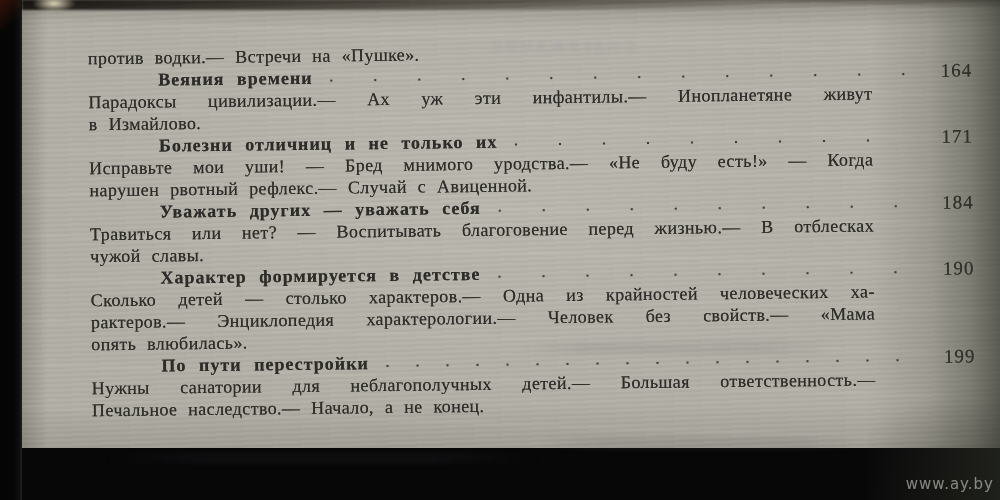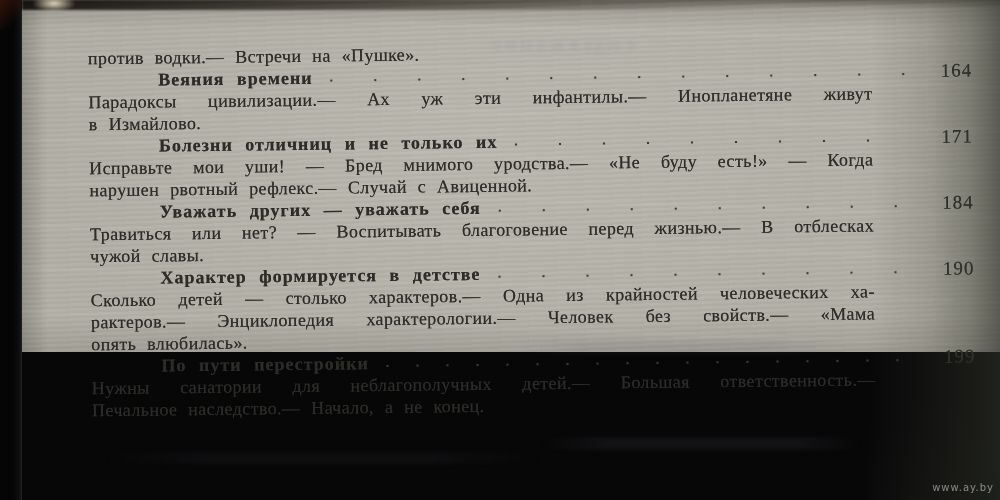--- a/index.html
+++ b/index.html
@@ -4,21 +4,21 @@
 <style>
   html,body{margin:0;padding:0;background:#000;}
   .photo{position:relative;width:1000px;height:500px;overflow:hidden;background:#070708;
          font-family:"Liberation Serif","DejaVu Serif",serif;}
   
   .black-strip{position:absolute;left:0;top:0;width:22px;height:500px;
     background:linear-gradient(to right,#050506 62%,#0e0f10 88%,#20221c 100%);}
   .corner-tint{position:absolute;left:0;top:0;width:20px;height:30px;
     background:linear-gradient(135deg,rgba(96,32,12,0.5),rgba(20,8,4,0) 75%);}
   
-  .page{position:absolute;left:22px;top:0;width:978px;height:352px;
+  .page{position:absolute;left:22px;top:0;width:978px;height:448px;
     background:
       radial-gradient(ellipse 640px 330px at 48% 42%, rgba(255,255,248,0.10), rgba(0,0,0,0) 72%),
       linear-gradient(to bottom, rgba(24,19,12,0.50), rgba(24,19,12,0.12) 9px, rgba(0,0,0,0) 28px),
       linear-gradient(to right, rgba(58,53,44,0.25), rgba(0,0,0,0) 26px),
       linear-gradient(to bottom, rgba(0,0,0,0) 90%, rgba(40,38,30,0.12) 100%),
       #b2afa6;}
   .page::before{content:"";position:absolute;inset:0;pointer-events:none;
     background:
       repeating-linear-gradient(178deg, rgba(255,255,255,0.028) 0 2px, rgba(22,22,16,0.028) 3px 5px),
       repeating-linear-gradient(2deg, rgba(0,0,0,0) 0 38px, rgba(255,255,255,0.035) 39px 43px);}
@@ -53,21 +53,21 @@
   .body.justify{text-align:justify;text-justify:inter-word;text-align-last:justify;word-spacing:3px;}
   .heading{display:flex;align-items:stretch;font-weight:bold;padding-left:70px;
     letter-spacing:1px;word-spacing:7px;}
   .hlabel{flex:none;white-space:nowrap;}
   .dots{flex:1;margin:0 12px 0 16px;
     background-image:radial-gradient(circle 2px at 3px 14px, #3c3b36 55%, rgba(60,59,54,0) 80%);
     background-size:44px 22px;background-repeat:repeat-x;}
   .heading.narrow .dots{background-size:30px 22px;}
   .pnum{flex:none;width:54px;text-align:right;font-weight:normal;letter-spacing:1px;font-size:19px;}
   .watermark{position:absolute;right:6px;bottom:7px;
-    font-family:"DejaVu Sans",sans-serif;font-size:10px;
+    font-family:"DejaVu Sans",sans-serif;font-size:15px;
     color:rgba(224,226,220,0.55);letter-spacing:1px;}
 </style>
 </head>
 <body>
 
 <div class="photo">
   <div class="black-strip"></div>
   <div class="corner-tint"></div>
 
   <div class="page">

